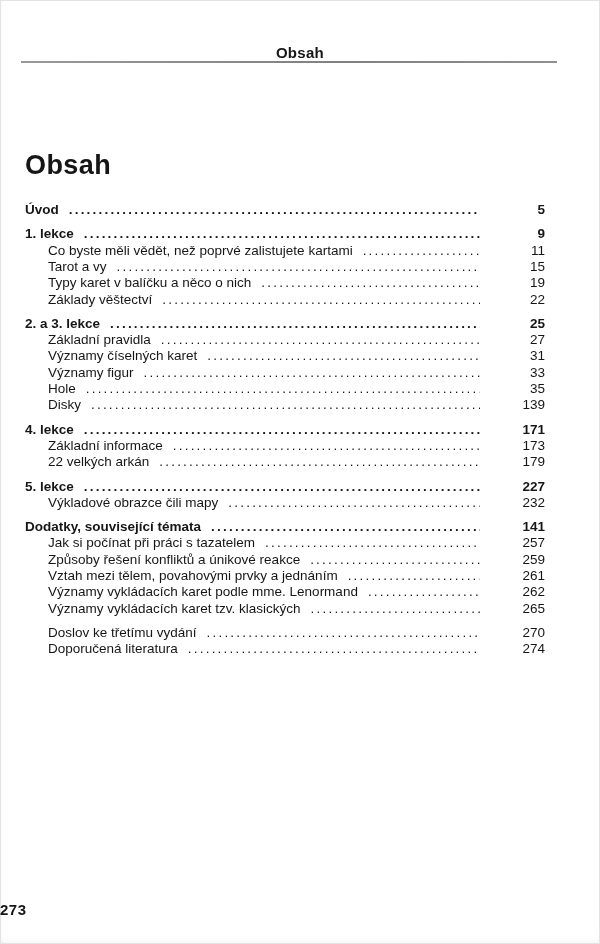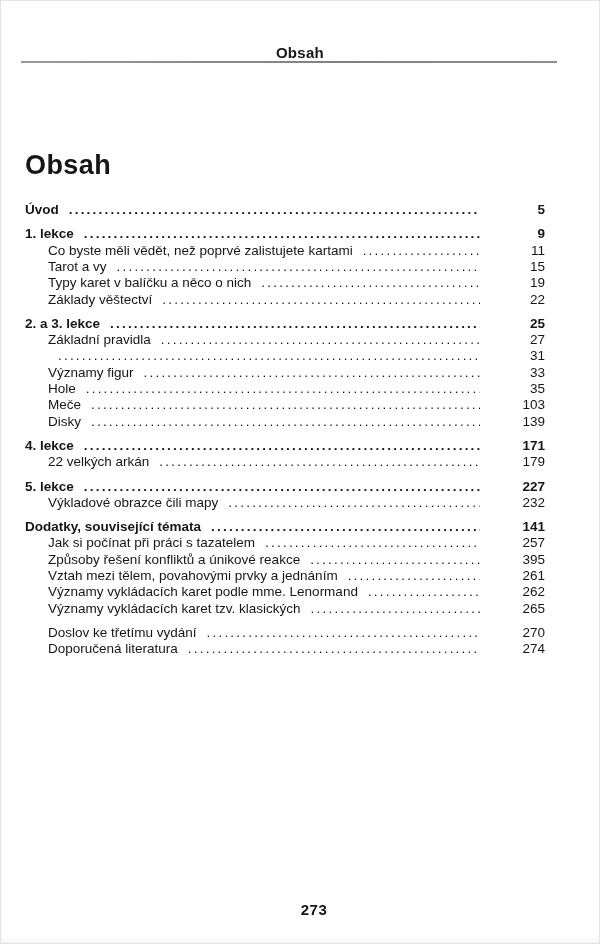--- a/index.html
+++ b/index.html
@@ -66,22 +66,21 @@
     letter-spacing:2.2px;
   }
   .toc-row .pagenum{
     flex:0 0 65px;
     text-align:right;
   }
 
   
   .footer-page{
     position:absolute; bottom:26px; left:0; width:100%;
-    text-align:center;
-    font-size:15px; font-weight:700; letter-spacing:0.5px;padding-left:28px;
+    font-size:15px; font-weight:700; letter-spacing:0.5px;
   }
 </style>
 </head>
 <body>
 
 <div class="running-header">Obsah</div>
 <div class="head-rule"></div>
 
 <div class="content">
   <h1 class="page-title">Obsah</h1>
@@ -126,51 +125,52 @@
     <span class="label">2. a 3. lekce</span>
     <span class="leader"></span>
     <span class="pagenum">25</span>
   </div>
         <div class="toc-row sub">
     <span class="label">Základní pravidla</span>
     <span class="leader"></span>
     <span class="pagenum">27</span>
   </div>
         <div class="toc-row sub">
+    <span class="label">Významy číselných karet</span>
     <span class="leader"></span>
     <span class="pagenum">31</span>
   </div>
         <div class="toc-row sub">
     <span class="label">Významy figur</span>
     <span class="leader"></span>
     <span class="pagenum">33</span>
   </div>
         <div class="toc-row sub">
     <span class="label">Hole</span>
     <span class="leader"></span>
     <span class="pagenum">35</span>
   </div>
         <div class="toc-row sub">
-    <span class="label">Meče</span>
-    <span class="leader"></span>
-    <span class="pagenum">103</span>
-  </div>
-        <div class="toc-row sub">
     <span class="label">Disky</span>
     <span class="leader"></span>
     <span class="pagenum">139</span>
   </div>
       </div>
       <div class="toc-group">
         <div class="toc-row section">
     <span class="label">4. lekce</span>
     <span class="leader"></span>
     <span class="pagenum">171</span>
   </div>
         <div class="toc-row sub">
+    <span class="label">Základní informace</span>
+    <span class="leader"></span>
+    <span class="pagenum">173</span>
+  </div>
+        <div class="toc-row sub">
     <span class="label">22 velkých arkán</span>
     <span class="leader"></span>
     <span class="pagenum">179</span>
   </div>
       </div>
       <div class="toc-group">
         <div class="toc-row section">
     <span class="label">5. lekce</span>
     <span class="leader"></span>
     <span class="pagenum">227</span>
@@ -188,21 +188,21 @@
     <span class="pagenum">141</span>
   </div>
         <div class="toc-row sub">
     <span class="label">Jak si počínat při práci s tazatelem</span>
     <span class="leader"></span>
     <span class="pagenum">257</span>
   </div>
         <div class="toc-row sub">
     <span class="label">Způsoby řešení konfliktů a únikové reakce</span>
     <span class="leader"></span>
-    <span class="pagenum">395</span>
+    <span class="pagenum">259</span>
   </div>
         <div class="toc-row sub">
     <span class="label">Vztah mezi tělem, povahovými prvky a jednáním</span>
     <span class="leader"></span>
     <span class="pagenum">261</span>
   </div>
         <div class="toc-row sub">
     <span class="label">Významy vykládacích karet podle mme. Lenormand</span>
     <span class="leader"></span>
     <span class="pagenum">262</span>

